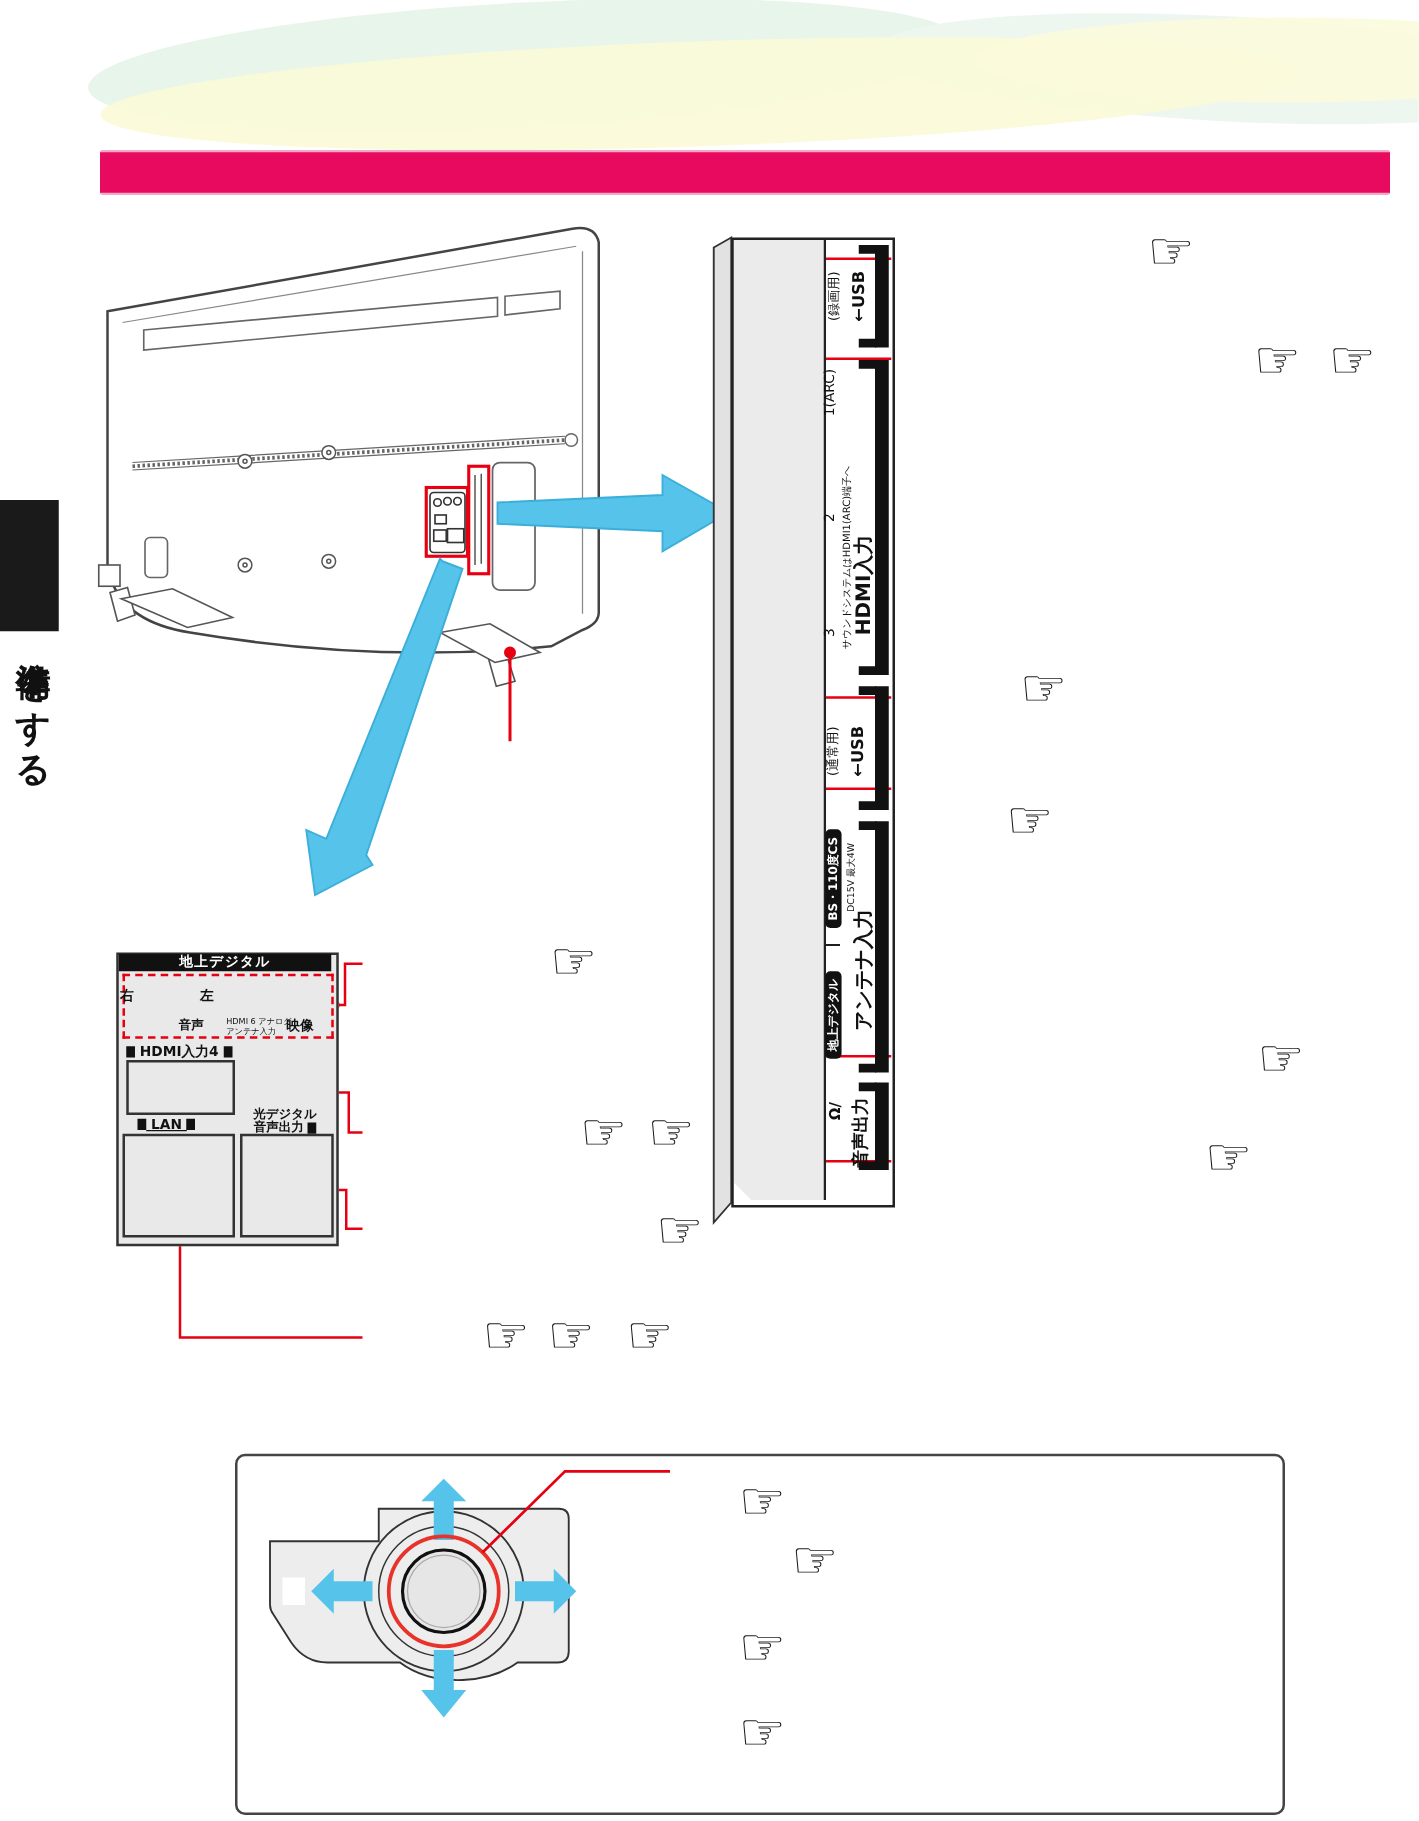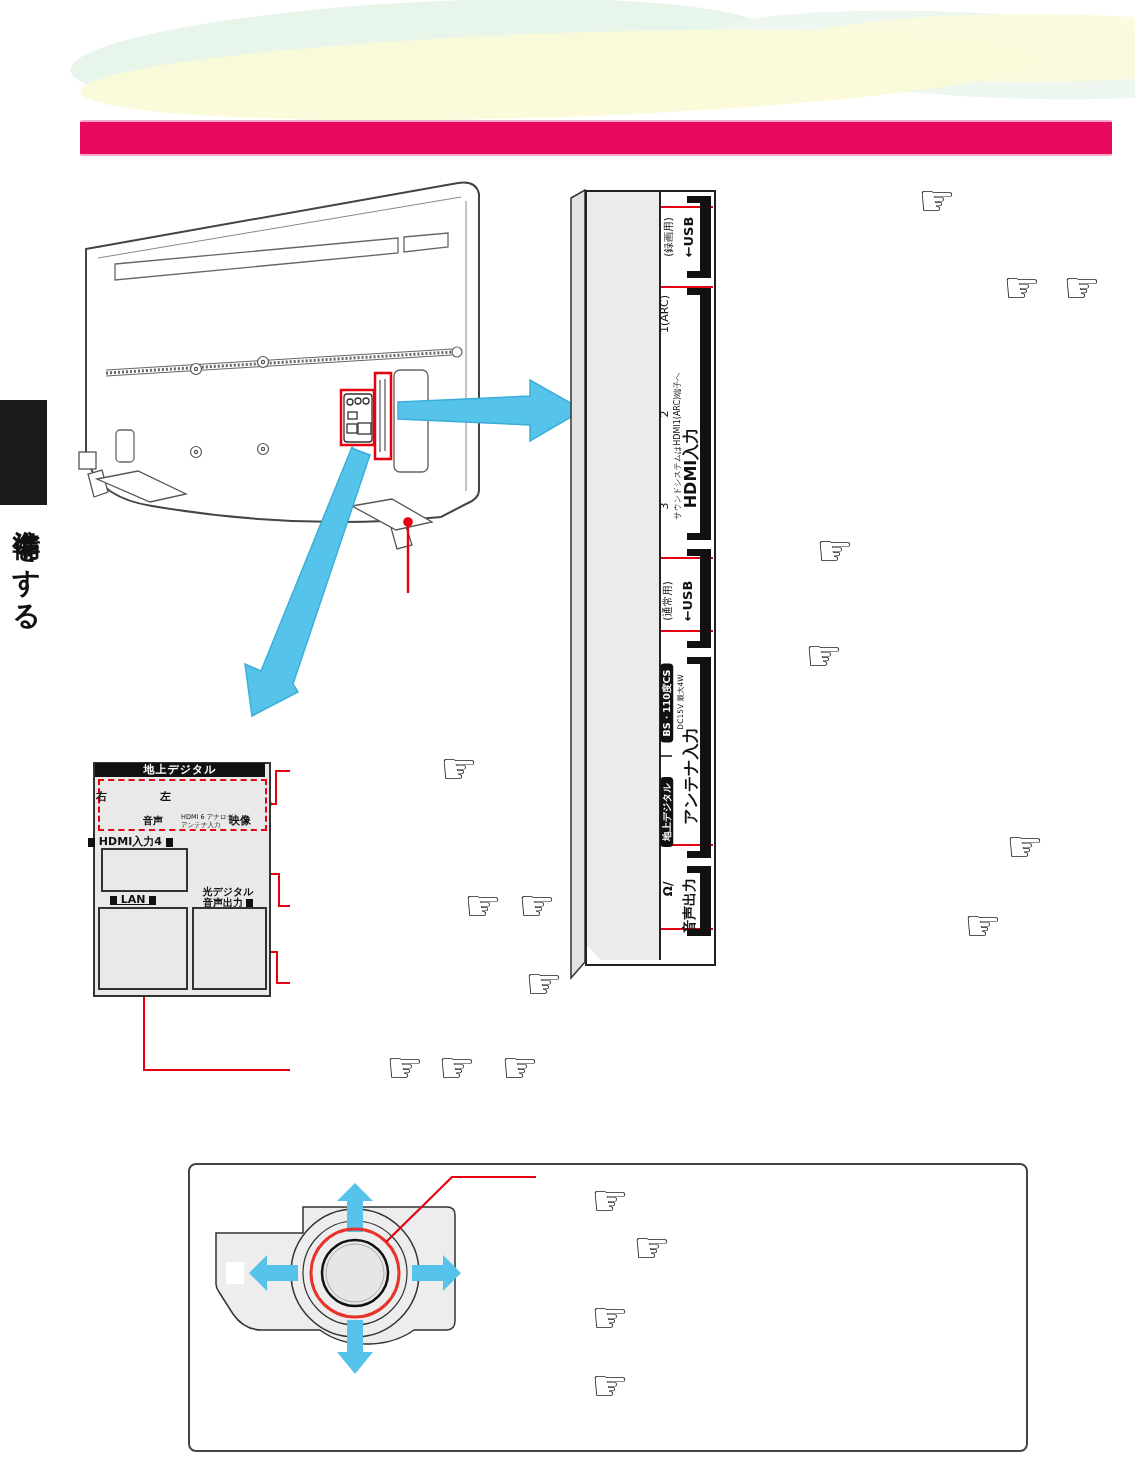--- a/index.html
+++ b/index.html
@@ -243,21 +243,21 @@
     <span>地上デジタル</span>
   </div>
   <div class="abs" style="left:98px;top:779px;width:169px;height:52px;border:2px dashed #E60012;box-sizing:border-box;"></div>
   <div class="lbl" style="left:96px;top:791px;font-size:11px;font-weight:bold;">右</div>
   <div class="lbl" style="left:160px;top:791px;font-size:11px;font-weight:bold;">左</div>
   <div class="lbl" style="left:143px;top:815px;font-size:10px;font-weight:bold;font-family:Liberation Serif, serif;">音声</div>
   <div class="lbl" style="left:181px;top:814px;font-size:6.5px;">HDMI 6 アナログ</div>
   <div class="lbl" style="left:181px;top:822px;font-size:6.5px;">アンテナ入力</div>
   <div class="lbl" style="left:229px;top:815px;font-size:11px;font-weight:bold;">映像</div>
 
-  <div class="lbl" style="left:88px;top:836px;font-size:11px;font-weight:bold;text-align:right;">
+  <div class="lbl" style="left:101px;top:836px;font-size:11px;font-weight:bold;text-align:right;">
     <span class="tagmark"></span> <span>HDMI入力4</span> <span class="tagmark"></span>
   </div>
   <div class="abs" style="left:101px;top:848px;width:87px;height:44px;border:2px solid #333;box-sizing:border-box;"></div>
 
   <div class="lbl" style="left:110px;top:894px;font-size:11px;font-weight:bold;text-decoration:underline;">
     <span class="tagmark"></span> <span>LAN</span> <span class="tagmark"></span>
   </div>
   <div class="abs" style="left:98px;top:907px;width:90px;height:83px;border:2px solid #333;box-sizing:border-box;"></div>
 
   <div class="lbl" style="left:192px;top:886px;font-size:10px;font-weight:bold;text-align:center;width:72px;">

